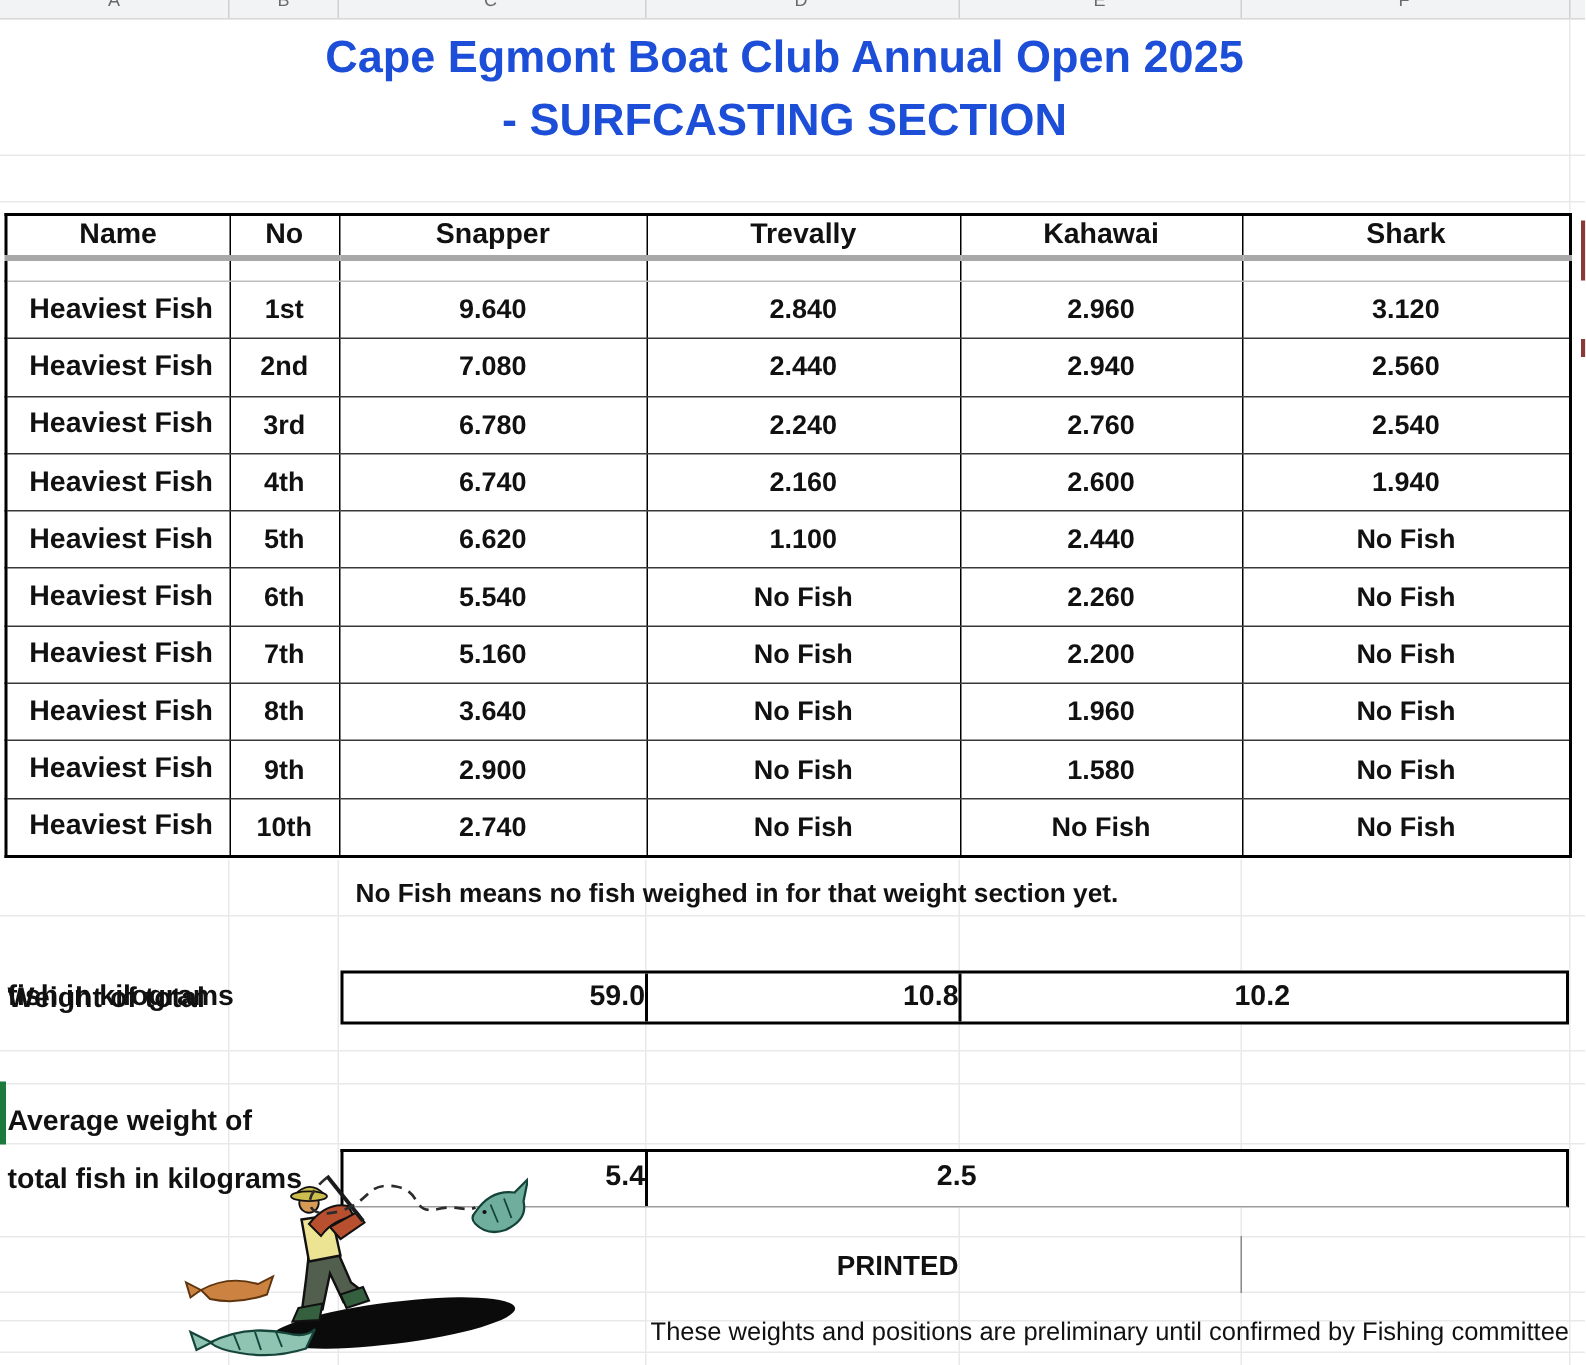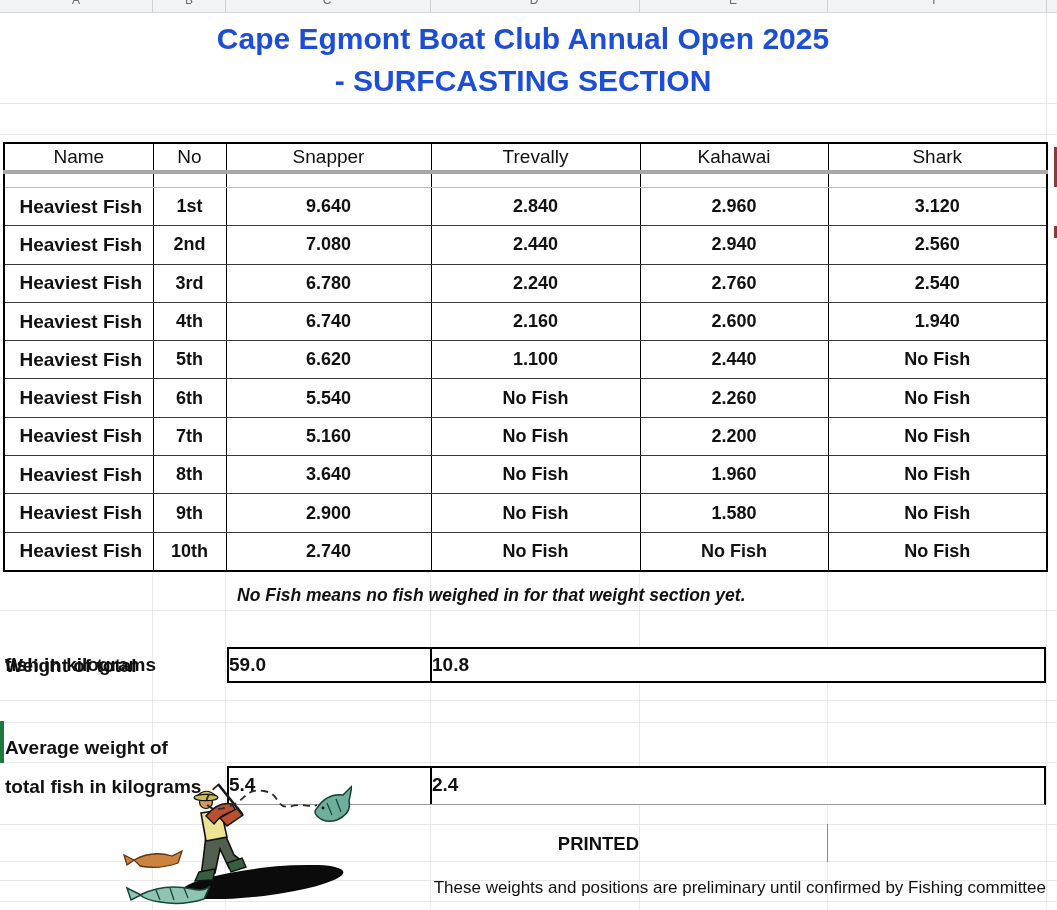--- a/index.html
+++ b/index.html
@@ -19,34 +19,34 @@
   
   .title{position:absolute;left:0;width:1046px;text-align:center;font-weight:bold;
     color:#1d4ed8;font-size:30px;z-index:2;}
   .subtitle{position:absolute;left:0;top:105px;width:1046px;text-align:center;
     font-weight:bold;font-size:19px;z-index:2;}
   
   .main-wrap{position:absolute;left:3px;top:142px;z-index:2;}
   table.main{border-collapse:collapse;table-layout:fixed;background:#fff;border:2px solid #000;}
   table.main th,table.main td{border-right:1.5px solid #000;overflow:hidden;padding:0;}
   table.main th:last-child,table.main td:last-child{border-right:none;}
-  table.main th{height:26px;font-size:19px;font-weight:normal;text-align:center;
+  table.main th{height:26px;font-size:19px;font-weight:bold;text-align:center;
     border-bottom:4px solid #a8a8a8;}
   tr.spacer td{height:13px;border-bottom:1px solid #bdbdbd;}
   tr.data td{height:37.3px;border-bottom:1px solid #383838;font-weight:bold;
     font-size:18px;text-align:center;}
   tr.data:last-child td{border-bottom:none;}
   td.name-cell{text-align:center;padding-left:4px !important;font-size:19px !important;margin-left:21px;}
   
-  .note{position:absolute;left:237px;top:585px;font-weight:bold;font-size:17.5px;z-index:2;font-style:italic;}
+  .note{position:absolute;left:237px;top:585px;font-weight:bold;font-size:17.5px;z-index:2;}
   .row-label{position:absolute;left:5px;font-weight:bold;font-size:19px;z-index:2;}
   
   .band{position:absolute;left:227px;width:819px;display:flex;background:#fff;
     box-sizing:border-box;border:2px solid #000;z-index:2;}
-  .band .cell{box-sizing:border-box;border-right:2px solid #000;text-align:left;
+  .band .cell{box-sizing:border-box;border-right:2px solid #000;text-align:right;
     font-weight:bold;font-size:19px;}
   .band .cell:last-child{border-right:none;}
   .band.totals{top:647px;height:36px;}
   .band.totals .cell{line-height:31px;}
   .band.averages{top:766px;height:39px;border-bottom:1px solid #9c9c9c;}
   .band.averages .cell{line-height:34px;}
   .w-snapper{width:203px;}.w-trevally{width:209px;}.w-kahawai{width:188px;}.w-shark{width:219px;}
   .green-marker{position:absolute;left:0;top:721px;width:4px;height:42px;background:#1d7a3d;z-index:3;}
   
   .printed{position:absolute;left:430px;top:825px;width:209px;height:37px;line-height:37px;
@@ -211,28 +211,29 @@
       </table>
   </div>
 
   <div class="note">No Fish means no fish weighed in for that weight section yet.</div>
 
   <div class="row-label" style="top:655px">Weight of total</div>
   <div class="row-label" style="top:654px">fish in kilograms</div>
   <div class="band totals">
     <div class="cell w-snapper">59.0</div>
     <div class="cell w-trevally">10.8</div>
+    <div class="cell w-shark">10.2</div>
   </div>
 
   <div class="green-marker"></div>
   <div class="row-label" style="top:737px">Average weight of</div>
   <div class="row-label" style="top:776px">total fish in kilograms</div>
   <div class="band averages">
     <div class="cell w-snapper">5.4</div>
-    <div class="cell w-kahawai">2.4</div>
+    <div class="cell w-shark">2.5</div>
   </div>
 
   <div class="clipart">
     <svg width="230" height="125" viewBox="0 0 230 125">
       <ellipse cx="140" cy="99" rx="82" ry="14" fill="#0b0b0b" transform="rotate(-7 140 99)"></ellipse>
 
       <g fill="#8fc4b2" stroke="#16453c" stroke-width="1.5">
         <path d="M18 112 Q42 100 70 106 Q82 109 88 103 L82 116 Q60 123 38 119 Q24 117 18 112 Z"></path>
         <path d="M19 112 L5 105 L9 117 Z"></path>
       </g>

